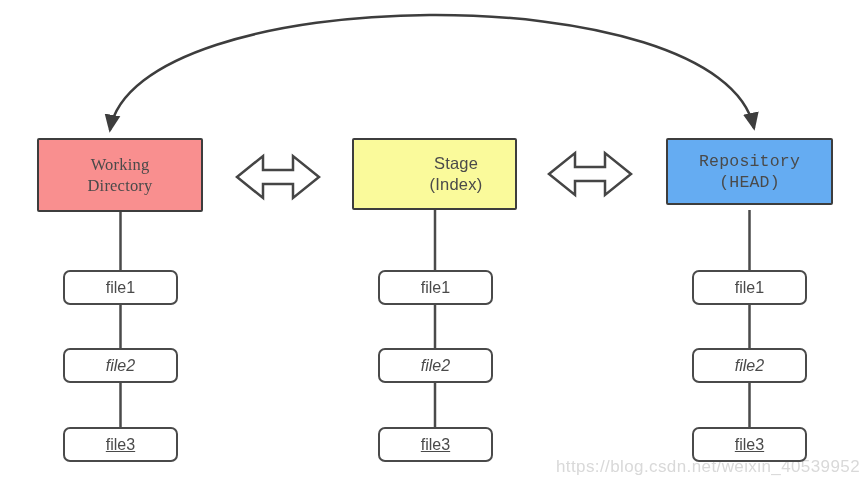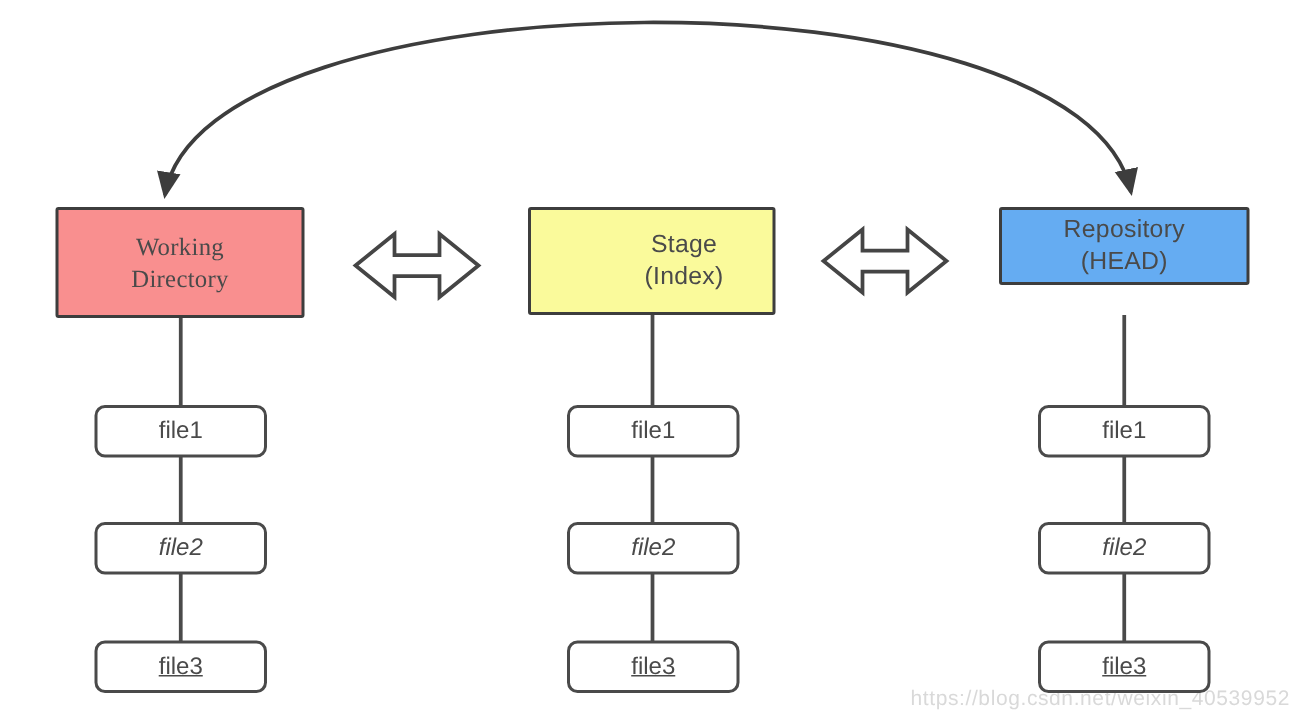--- a/index.html
+++ b/index.html
@@ -8,21 +8,21 @@
     width:861px;height:482px;
     background:#ffffff;
     font-family:"Liberation Sans", sans-serif;
     overflow:hidden;
   }
   .layer{position:absolute;left:0;top:0;z-index:1;}
   .watermark{
     position:absolute;
     top:457px;right:1px;
     z-index:1;
-    font-size:14px;
+    font-size:17px;
     letter-spacing:0.4px;
     color:#d9d9d9;
     white-space:nowrap;
   }
   .mainbox{
     position:absolute;
     z-index:2;
     border:2.5px solid #3d3d3d;
     border-radius:2px;
     box-sizing:border-box;
@@ -31,21 +31,21 @@
     align-items:center;
     justify-content:center;
     font-size:16.5px;
     letter-spacing:0.2px;
     line-height:21px;
     color:#4a4a4a;
     text-align:center;
   }
   .box-wd  {left:37px; top:138px; width:166px; height:74px; background:#f98f8f;font-family:Liberation Serif, serif;}
   .box-stg {left:352px;top:138px; width:165px; height:72px; background:#fafa9b;}
-  .box-repo{left:666px;top:138px; width:167px; height:52px; background:#65acf2;}
+  .box-repo{left:666px;top:138px; width:167px; height:67px; background:#65acf2;font-family:Liberation Mono, monospace;}
   .filebox{
     position:absolute;
     z-index:2;
     width:115px;height:35px;
     background:#ffffff;
     border:2px solid #4a4a4a;
     border-radius:7px;
     box-sizing:border-box;
     display:flex;
     align-items:center;

